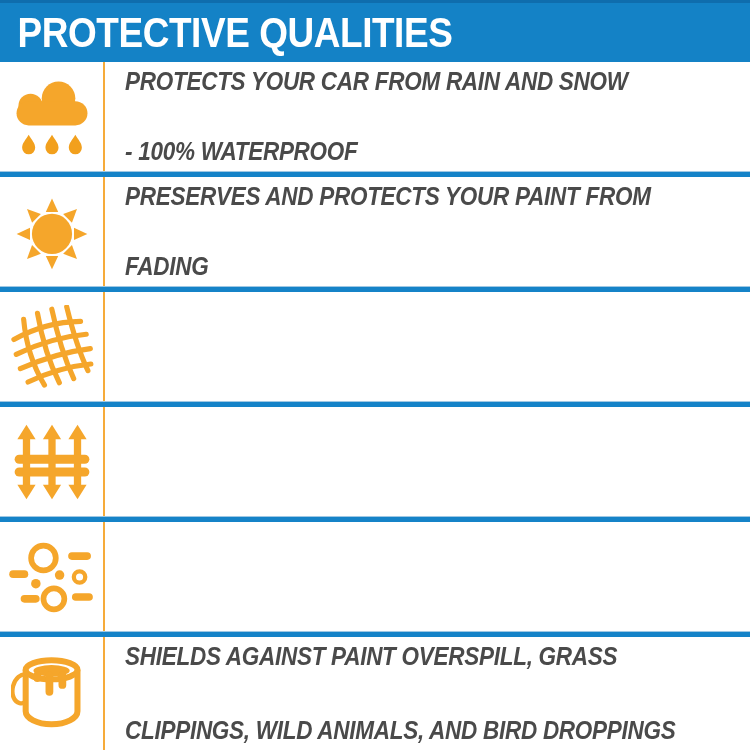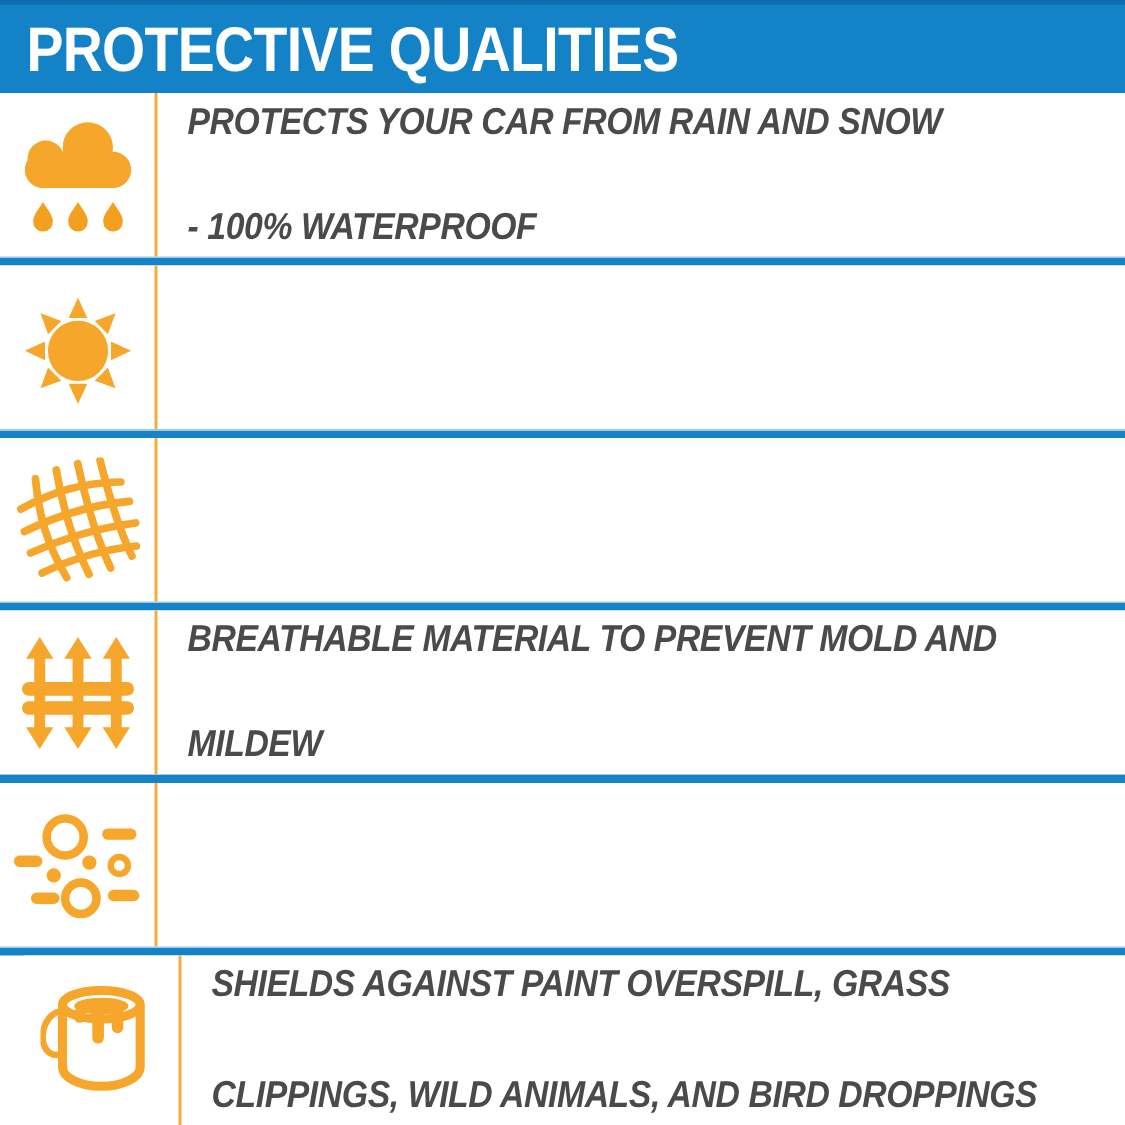--- a/index.html
+++ b/index.html
@@ -28,21 +28,21 @@
     transform-origin:left center;
     white-space:nowrap;
   }
 
   
   .row{
     height:109px;flex:0 0 109px;
     display:flex;align-items:stretch;
     background:#ffffff;
   }
-  .row.last{height:113px;flex:0 0 113px;margin-left:16px;}
+  .row.last{height:113px;flex:0 0 113px;}
   .sep{
     height:6px;flex:0 0 6px;width:750px;
     background:linear-gradient(180deg,#9fc8e4 0,#9fc8e4 1px,#1583c8 1px,#1583c8 100%);
   }
   .icon-cell{
     width:103px;flex:0 0 103px;
     display:flex;align-items:center;justify-content:center;
   }
   .vdivider{
     width:2px;flex:0 0 2px;
@@ -107,20 +107,24 @@
           <polygon points="45,10 38.5,24 51.5,24" transform="rotate(90 45 47)"></polygon>
           <polygon points="45,10 38.5,24 51.5,24" transform="rotate(135 45 47)"></polygon>
           <polygon points="45,10 38.5,24 51.5,24" transform="rotate(180 45 47)"></polygon>
           <polygon points="45,10 38.5,24 51.5,24" transform="rotate(225 45 47)"></polygon>
           <polygon points="45,10 38.5,24 51.5,24" transform="rotate(270 45 47)"></polygon>
           <polygon points="45,10 38.5,24 51.5,24" transform="rotate(315 45 47)"></polygon>
         </g>
       </svg>
     </div>
     <div class="vdivider"></div>
+    <div class="text-cell">
+      <div class="feature-line">PRESERVES AND PROTECTS YOUR PAINT FROM</div>
+      <div class="feature-line">FADING</div>
+    </div>
   </div>
   <div class="sep"></div>
 
   <div class="row">
     <div class="icon-cell">
       <svg width="84" height="84" viewBox="0 0 90 90">
         <g transform="rotate(-16 45 45)" stroke="currentColor" stroke-width="5.5" fill="none" stroke-linecap="round">
           <path d="M24,8 C19,34 19,56 26,82"></path>
           <path d="M40,6 C37,34 37,58 42,84"></path>
           <path d="M56,6 C54,34 54,58 58,84"></path>
@@ -148,24 +152,20 @@
           <polygon points="17,4 7,20 27,20"></polygon>
           <polygon points="45,4 35,20 55,20"></polygon>
           <polygon points="73,4 63,20 83,20"></polygon>
           <polygon points="17,86 7,70 27,70"></polygon>
           <polygon points="45,86 35,70 55,70"></polygon>
           <polygon points="73,86 63,70 83,70"></polygon>
         </g>
       </svg>
     </div>
     <div class="vdivider"></div>
-    <div class="text-cell">
-      <div class="feature-line">BREATHABLE MATERIAL TO PREVENT MOLD AND</div>
-      <div class="feature-line">MILDEW</div>
-    </div>
   </div>
   <div class="sep"></div>
 
   <div class="row">
     <div class="icon-cell">
       <svg width="86" height="76" viewBox="0 0 90 80">
         <g fill="currentColor" stroke="none">
           <rect x="62" y="14" width="24" height="8" rx="4"></rect>
           <rect x="0" y="33" width="20" height="8" rx="4"></rect>
           <circle cx="53" cy="38" r="5"></circle>

